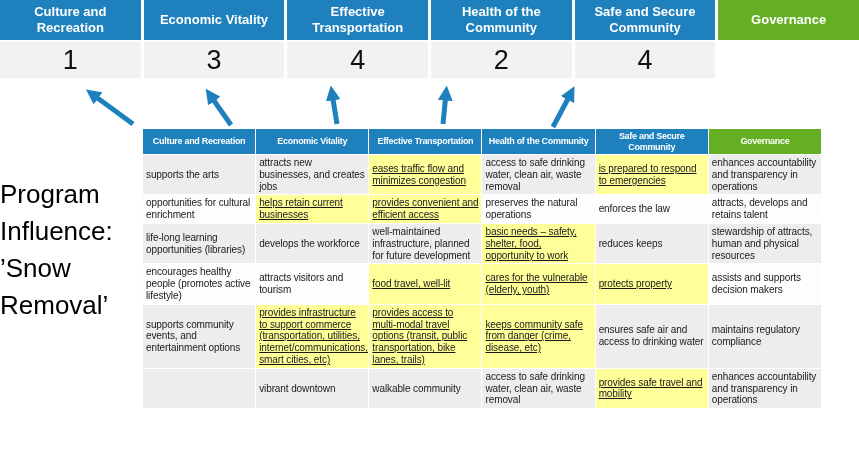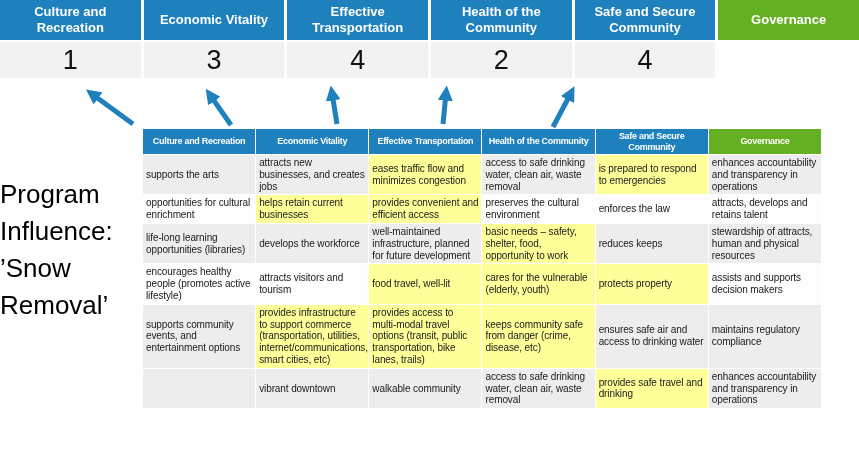--- a/index.html
+++ b/index.html
@@ -64,21 +64,21 @@
     border:1.5px solid #fff;
   }
   table.matrix th.green{background:var(--green);}
   table.matrix td{
     font-size:10px; letter-spacing:-0.1px; line-height:1.18;
     padding:2px 3px; height:24px; vertical-align:middle;
     border:1.5px solid #fff;
     background:#fdfdfd;
   }
   table.matrix tr.shade td{background:var(--gray);}
-  table.matrix td.hl{background:var(--hl) !important;}
+  table.matrix td.hl{background:var(--hl) !important;text-decoration:underline;}
 </style>
 </head>
 <body>
 
 <div class="banner">
     <div class="bcol">
       <div class="bhead">Culture and Recreation</div>
       <div class="bscore">1</div>
     </div>
     <div class="bcol">
@@ -137,21 +137,21 @@
         <td>attracts new businesses, and creates jobs</td>
         <td class="hl">eases traffic flow and minimizes congestion</td>
         <td>access to safe drinking water, clean air, waste removal</td>
         <td class="hl">is prepared to respond to emergencies</td>
         <td>enhances accountability and transparency in operations</td>
       </tr>
       <tr>
         <td>opportunities for cultural enrichment</td>
         <td class="hl">helps retain current businesses</td>
         <td class="hl">provides convenient and efficient access</td>
-        <td>preserves the cultural environment</td>
+        <td>preserves the natural operations</td>
         <td>enforces the law</td>
         <td>attracts, develops and retains talent</td>
       </tr>
       <tr class="shade">
         <td>life-long learning opportunities (libraries)</td>
         <td>develops the workforce</td>
         <td>well-maintained infrastructure, planned for future development</td>
         <td class="hl">basic needs – safety, shelter, food, opportunity to work</td>
         <td>reduces keeps</td>
         <td>stewardship of attracts, human and physical resources</td>
@@ -170,17 +170,17 @@
         <td class="hl">provides access to multi-modal travel options (transit, public transportation, bike lanes, trails)</td>
         <td class="hl">keeps community safe from danger (crime, disease, etc)</td>
         <td>ensures safe air and access to drinking water</td>
         <td>maintains regulatory compliance</td>
       </tr>
       <tr class="shade">
         <td></td>
         <td>vibrant downtown</td>
         <td>walkable community</td>
         <td>access to safe drinking water, clean air, waste removal</td>
-        <td class="hl">provides safe travel and drinking</td>
+        <td class="hl">provides safe travel and mobility</td>
         <td>enhances accountability and transparency in operations</td>
       </tr>
     </tbody>
 </table>
 
 </body></html>

